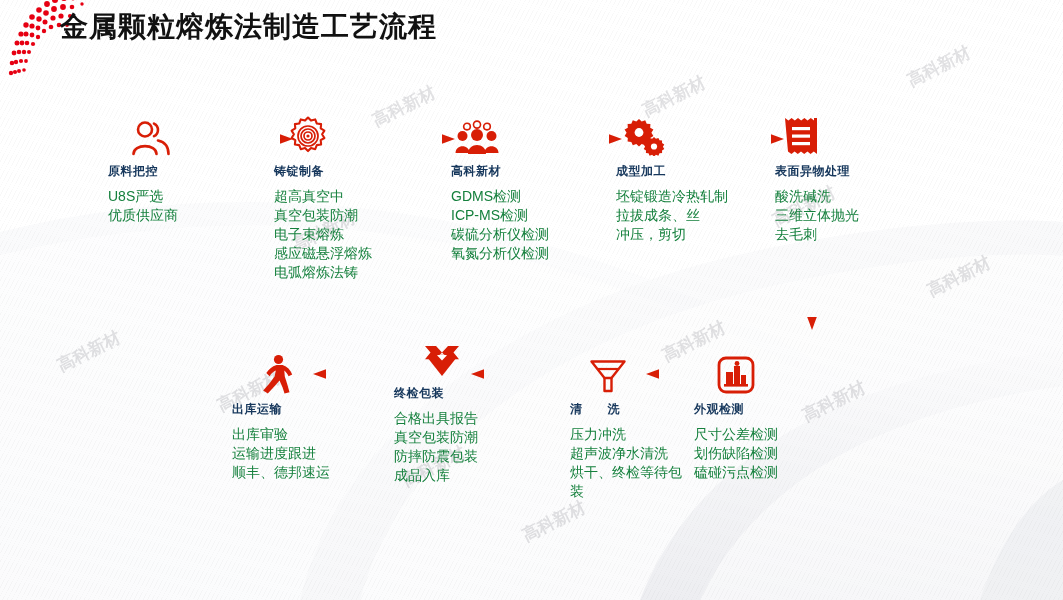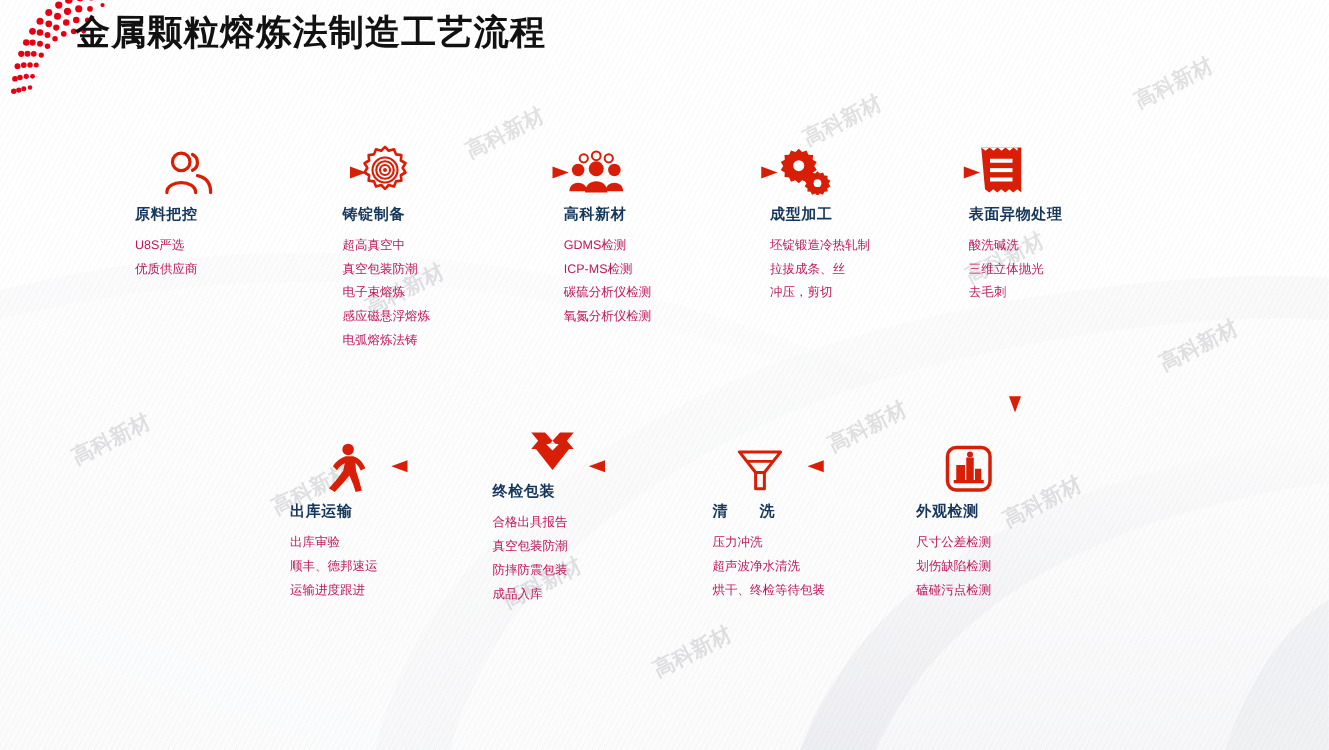--- a/index.html
+++ b/index.html
@@ -45,21 +45,21 @@
   }
 
   
   .node { position:absolute; z-index:6; }
   .node .icon-wrap { height:42px; display:flex; align-items:flex-end; margin-bottom:7px; }
   .node .node-title {
     font-size:12px; font-weight:700; color:#16375c;
     letter-spacing:.5px; margin-bottom:7px; white-space:nowrap;
     font-family:"Liberation Sans","DejaVu Sans",sans-serif;
   }
-  .node .node-lines { font-size:10px; color:#be185d; line-height:19px; }
+  .node .node-lines { font-size:14px; color:#15803d; line-height:19px; }
   .node .node-lines div { white-space:normal; }
 
   
   .arrow-h { position:absolute; height:12px; z-index:6; }
   .arrow-v { position:absolute; width:12px; z-index:6; }
 </style>
 </head>
 <body>
 
 <div id="bg-layer">
@@ -255,22 +255,22 @@
     <div class="node" style="left: 232px; top: 352px; width: 150px;">
       <div class="icon-wrap" style="margin-left: 26px;">
         <svg width="36" height="40" viewBox="0 0 36 40">
       <circle cx="20.5" cy="5.5" r="4.6" fill="#d81e06"></circle>
       <path d="M18.5 11 C14 12.4 10.6 15.3 8.3 19 L11.6 22.2 C13.3 19.6 15.3 17.7 17.8 16.6 L16.6 22.5 L11.4 29.5 L5.2 36.5 L9.8 39.5 L17.2 31.5 L21.5 26.4 L24.6 33.5 L26.5 39.5 L31.5 38.3 L29.2 30 L26.8 22.6 L26.3 16.4 C28 17.8 29.4 19.8 30.6 22.3 L34.2 20.6 C32.4 15.9 29.2 12.5 24.6 11 Z" fill="#d81e06"></path>
     </svg>
       </div>
       <div class="node-title">出库运输</div>
       <div class="node-lines">
         <div>出库审验</div>
+        <div>运输进度跟进</div>
         <div>顺丰、德邦速运</div>
-        <div>运输进度跟进</div>
       </div>
     </div>
     <div class="node" style="left: 394px; top: 336px; width: 150px;">
       <div class="icon-wrap" style="margin-left: 28px;">
         <svg width="40" height="34" viewBox="0 0 40 34">
       <path d="M3 2 L14 2 L20 8.6 L14 15.2 L3 15.2 L8.5 8.6 Z" fill="#d81e06"></path>
       <path d="M37 2 L26 2 L20 8.6 L26 15.2 L37 15.2 L31.5 8.6 Z" fill="#d81e06"></path>
       <path d="M5 13 L20 10.5 L35 13 L20 32 Z" fill="#d81e06"></path>
       <path d="M15 11.3 L20 10.5 L25 11.3 L20 16.4 Z" fill="#ffffff"></path>
     </svg>
@@ -291,21 +291,21 @@
       <line x1="10" y1="11" x2="30" y2="11" stroke="#d81e06" stroke-width="2.2"></line>
     </svg>
       </div>
       <div class="node-title">清　　洗</div>
       <div class="node-lines">
         <div>压力冲洗</div>
         <div>超声波净水清洗</div>
         <div>烘干、终检等待包装</div>
       </div>
     </div>
-    <div class="node" style="left: 733px; top: 352px; width: 140px;">
+    <div class="node" style="left: 694px; top: 352px; width: 140px;">
       <div class="icon-wrap" style="margin-left: 23px;">
         <svg width="38" height="38" viewBox="0 0 38 38">
       <rect x="2" y="2" width="34" height="34" rx="7" fill="none" stroke="#d81e06" stroke-width="2.8"></rect>
       <rect x="9" y="16" width="7" height="13" fill="#d81e06"></rect>
       <rect x="17" y="10" width="6" height="19" fill="#d81e06"></rect>
       <rect x="24" y="19" width="5" height="10" fill="#d81e06"></rect>
       <circle cx="20" cy="7.5" r="2.4" fill="#d81e06"></circle>
       <rect x="7" y="28" width="24" height="2.6" fill="#d81e06"></rect>
     </svg>
       </div>

